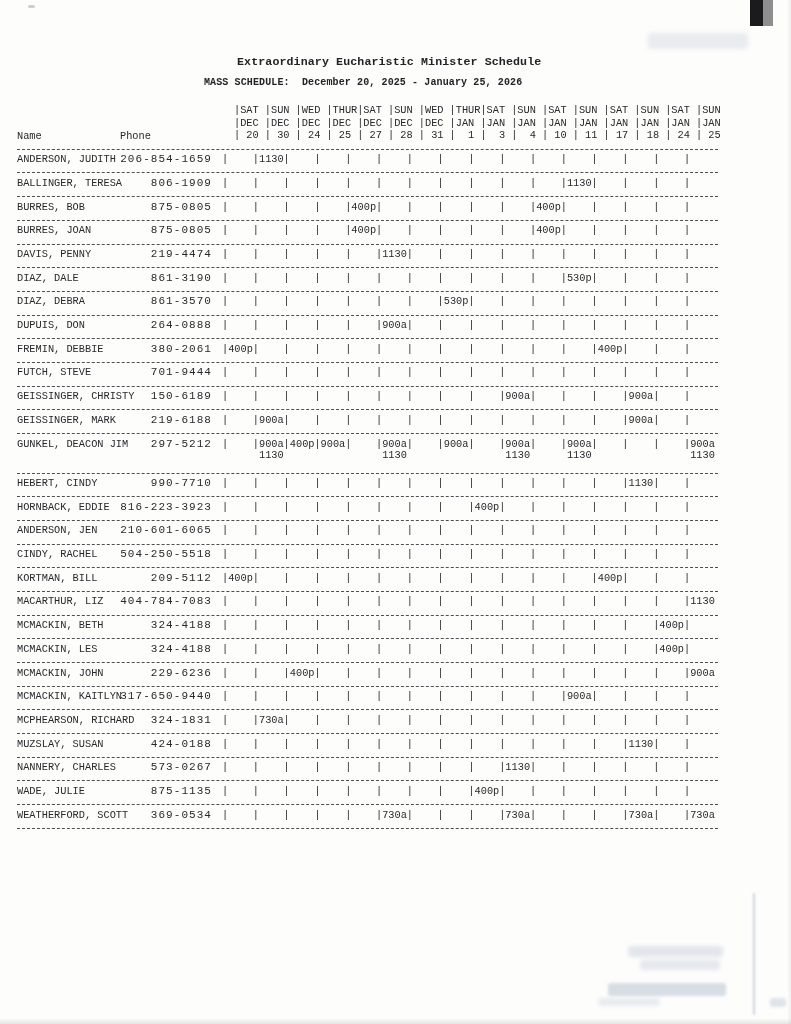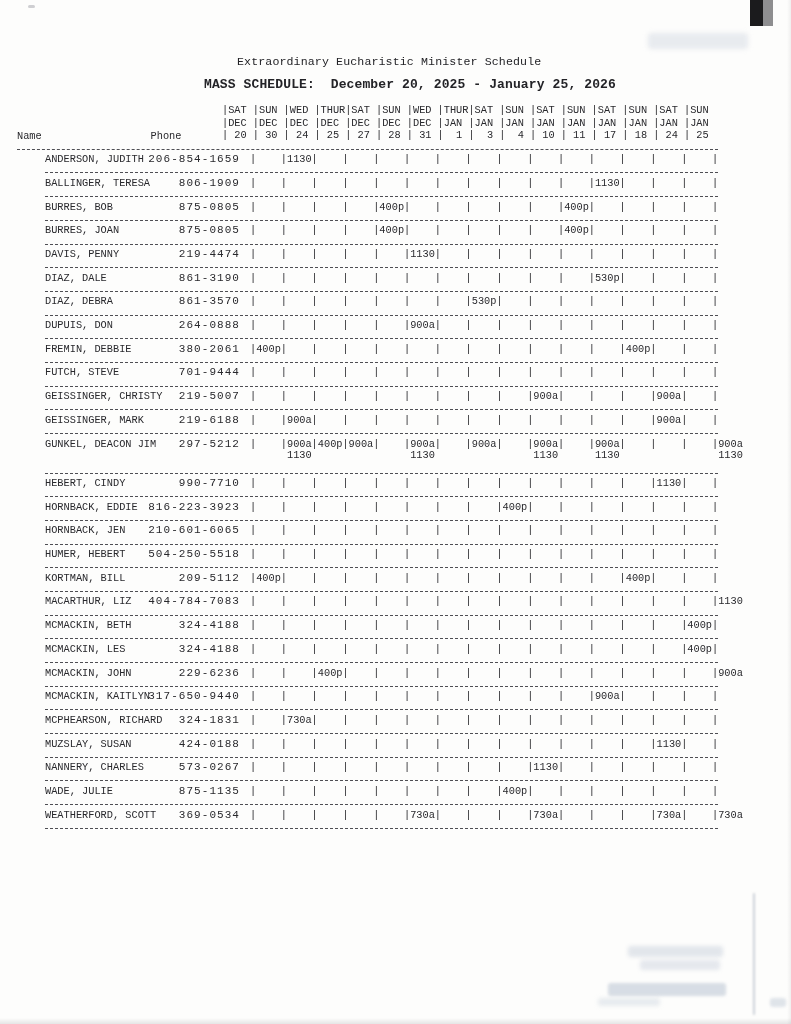--- a/index.html
+++ b/index.html
@@ -6,41 +6,40 @@
   body{
     width:791px;height:1024px;position:relative;overflow:hidden;
     background:#fdfdfc;
     font-family:"Liberation Mono","DejaVu Sans Mono",monospace;
     color:#28282c;
   }
   .paper{position:absolute;inset:0;}
   .title{
     position:absolute;left:237px;top:55px;
     font-size:11.6px;letter-spacing:0.12px;white-space:pre;
-    font-weight:normal;color:#232327;
+    font-weight:bold;color:#232327;
   }
   .subtitle{
     position:absolute;left:204px;top:77px;
-    font-size:13px;letter-spacing:0.12px;white-space:pre;
+    font-size:10px;letter-spacing:0.12px;white-space:pre;
     font-weight:bold;color:#232327;
   }
   .sched{position:absolute;left:17px;top:104px;width:701px;}
   .header-row{
     display:flex;align-items:flex-end;
     padding-bottom:7px;border-bottom:1.5px dashed #4e4e53;
   }
-  .namephone{width:205px;position:relative;flex:none;height:14px;}
+  .namephone{width:205px;position:relative;flex:none;height:14px;padding-left:12px;}
   .name-h{position:absolute;left:0;bottom:0;font-size:10.3px;white-space:pre;}
-  .phone-h{position:absolute;left:103px;bottom:0;width:92px;text-align:center;font-size:10.3px;white-space:pre;}
+  .phone-h{position:absolute;left:103px;bottom:0;width:92px;text-align:left;font-size:10.3px;white-space:pre;}
   .hcols{display:flex;flex:none;}
   .hcol{width:30.8px;flex:none;font-size:10.3px;line-height:12.6px;white-space:pre;}
   .row{
     display:flex;box-sizing:border-box;height:23.7px;padding-top:4.5px;
     border-bottom:1.5px dashed #4e4e53;
-    margin-left:28px;
   }
   .row.tall{height:39.5px;}
   .row .name{width:103px;flex:none;font-size:10.3px;white-space:pre;line-height:11.5px;}
   .row .phone{width:92px;flex:none;text-align:right;font-size:11px;letter-spacing:1.05px;white-space:pre;line-height:11.5px;}
   .row .gap{width:10px;flex:none;}
   .cell{width:30.8px;flex:none;font-size:10.3px;line-height:11.5px;white-space:pre;}
   
   .corner-bar-black{position:absolute;left:750px;top:0;width:13px;height:26px;background:#1b1b1d;}
   .corner-bar-gray{position:absolute;left:763px;top:0;width:10px;height:26px;background:#8e8e90;}
   .speck{position:absolute;left:28px;top:5px;width:7px;height:3px;background:#cfcfd2;border-radius:2px;}
@@ -296,21 +295,21 @@
           <div class="cell"><div>|</div></div>
           <div class="cell"><div>|</div></div>
           <div class="cell"><div>|</div></div>
           <div class="cell"><div>|</div></div>
           <div class="cell"><div>|</div></div>
           <div class="cell"><div>|</div></div>
           <div class="cell"><div>|</div></div>
         </div>
         <div class="row">
           <span class="name">GEISSINGER, CHRISTY</span>
-          <span class="phone">219-5007</span>
+          <span class="phone">150-6189</span>
           <span class="gap"></span>
           <div class="cell"><div>|</div></div>
           <div class="cell"><div>|</div></div>
           <div class="cell"><div>|</div></div>
           <div class="cell"><div>|</div></div>
           <div class="cell"><div>|</div></div>
           <div class="cell"><div>|</div></div>
           <div class="cell"><div>|</div></div>
           <div class="cell"><div>|</div></div>
           <div class="cell"><div>|</div></div>
@@ -400,42 +399,42 @@
           <div class="cell"><div>|400p</div></div>
           <div class="cell"><div>|</div></div>
           <div class="cell"><div>|</div></div>
           <div class="cell"><div>|</div></div>
           <div class="cell"><div>|</div></div>
           <div class="cell"><div>|</div></div>
           <div class="cell"><div>|</div></div>
           <div class="cell"><div>|</div></div>
         </div>
         <div class="row">
-          <span class="name">HORNBACK, JEN</span>
+          <span class="name">ANDERSON, JEN</span>
           <span class="phone">210-601-6065</span>
           <span class="gap"></span>
           <div class="cell"><div>|</div></div>
           <div class="cell"><div>|</div></div>
           <div class="cell"><div>|</div></div>
           <div class="cell"><div>|</div></div>
           <div class="cell"><div>|</div></div>
           <div class="cell"><div>|</div></div>
           <div class="cell"><div>|</div></div>
           <div class="cell"><div>|</div></div>
           <div class="cell"><div>|</div></div>
           <div class="cell"><div>|</div></div>
           <div class="cell"><div>|</div></div>
           <div class="cell"><div>|</div></div>
           <div class="cell"><div>|</div></div>
           <div class="cell"><div>|</div></div>
           <div class="cell"><div>|</div></div>
           <div class="cell"><div>|</div></div>
         </div>
         <div class="row">
-          <span class="name">HUMER, HEBERT</span>
+          <span class="name">CINDY, RACHEL</span>
           <span class="phone">504-250-5518</span>
           <span class="gap"></span>
           <div class="cell"><div>|</div></div>
           <div class="cell"><div>|</div></div>
           <div class="cell"><div>|</div></div>
           <div class="cell"><div>|</div></div>
           <div class="cell"><div>|</div></div>
           <div class="cell"><div>|</div></div>
           <div class="cell"><div>|</div></div>
           <div class="cell"><div>|</div></div>

